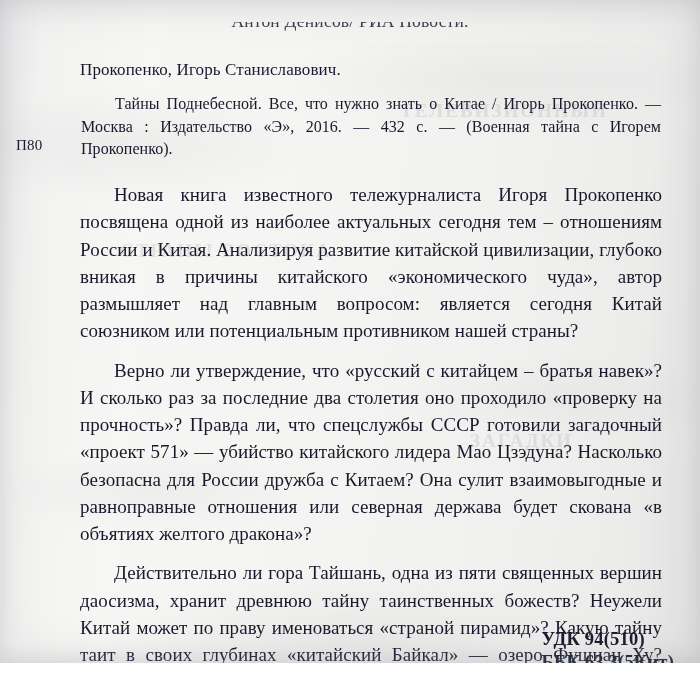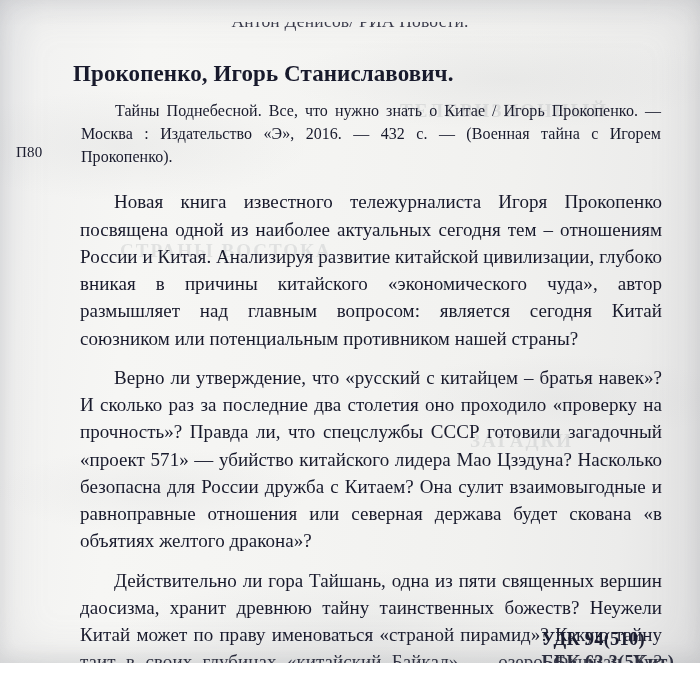--- a/index.html
+++ b/index.html
@@ -69,25 +69,25 @@
   }
 
   .content {
     position: absolute;
     left: 68px;
     top: 60px;
     width: 606px;
   }
 
   .author-line {
-    font-weight: bold;
-    font-size: 23px;
+    font-weight: normal;
+    font-size: 17px;
     color: #181a2c;
     letter-spacing: .1px;
-    margin: 0 0 3px 5px;
+    margin: 0 0 3px 12px;
     line-height: 1.18;
   }
 
   .biblio-block {
     position: relative;
   }
   .shelfmark {
     position: absolute;
     left: -52px;
     top: 44px;

